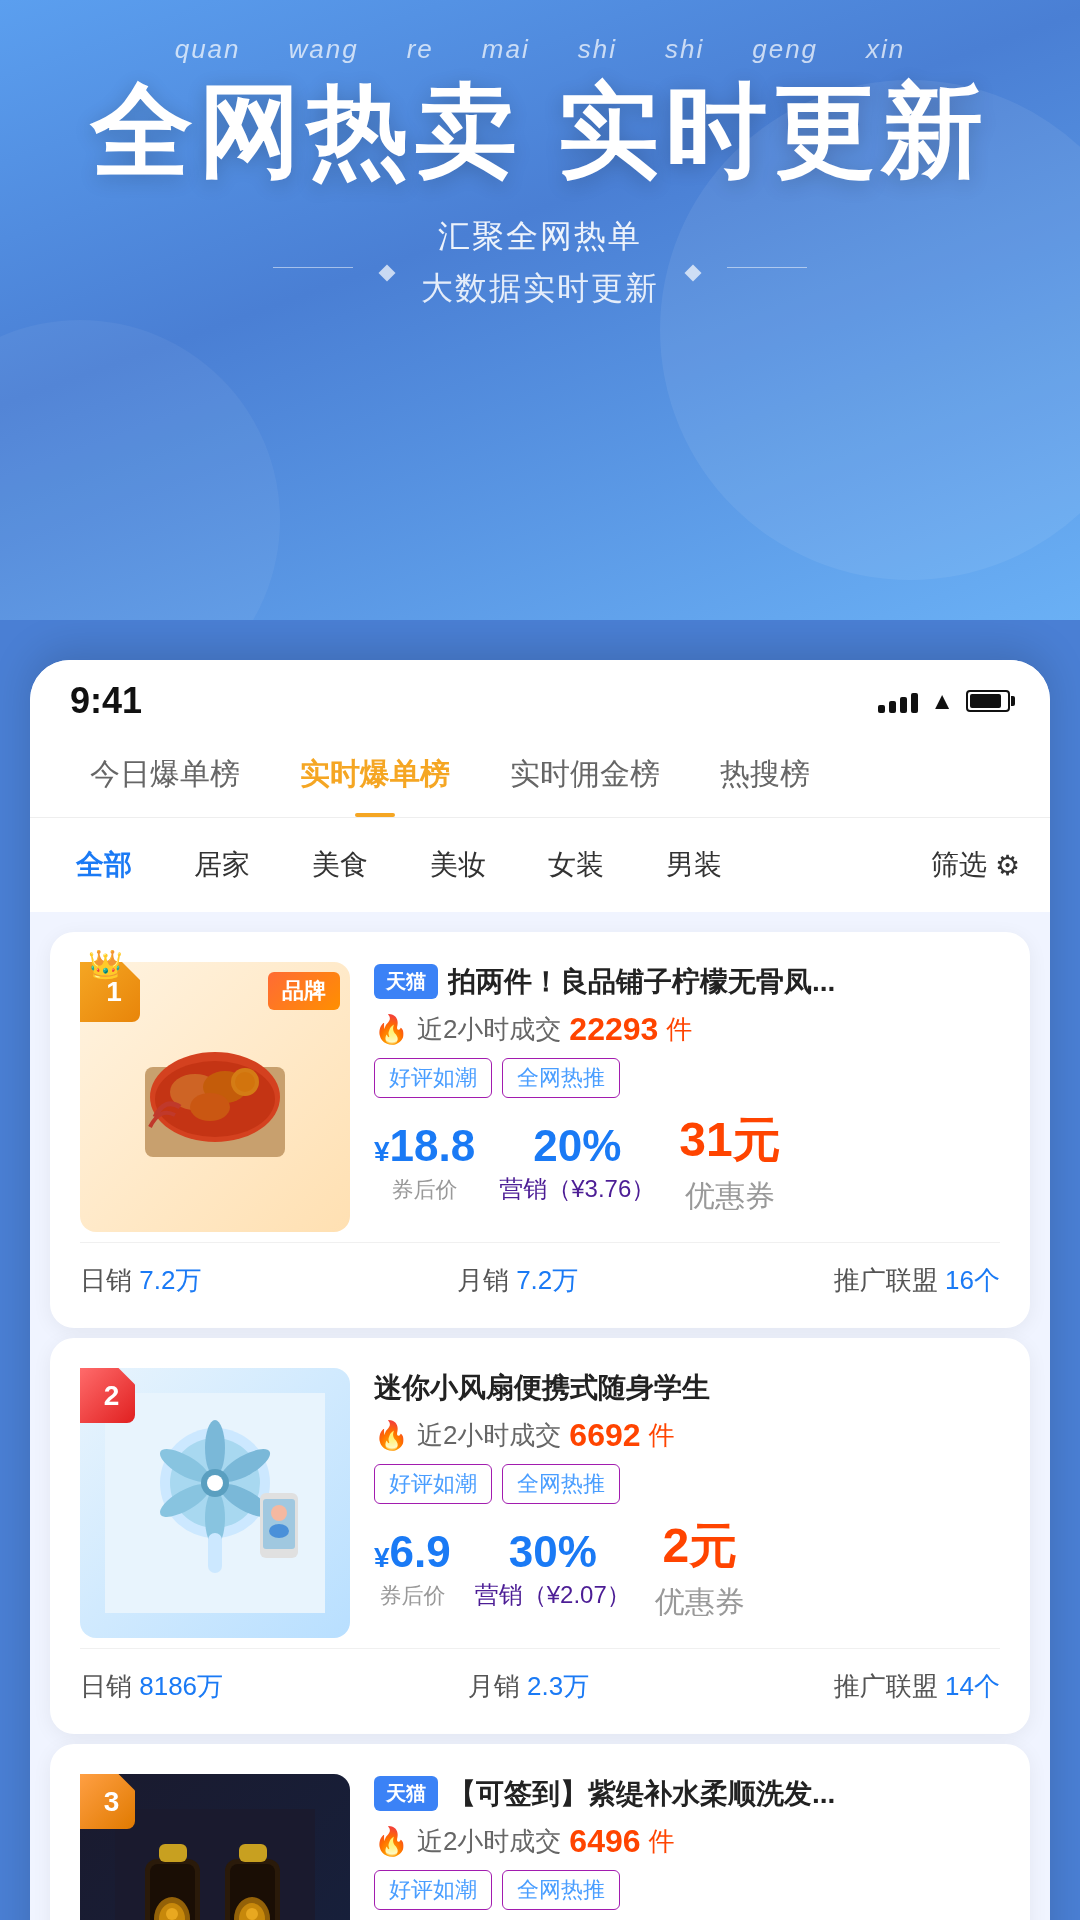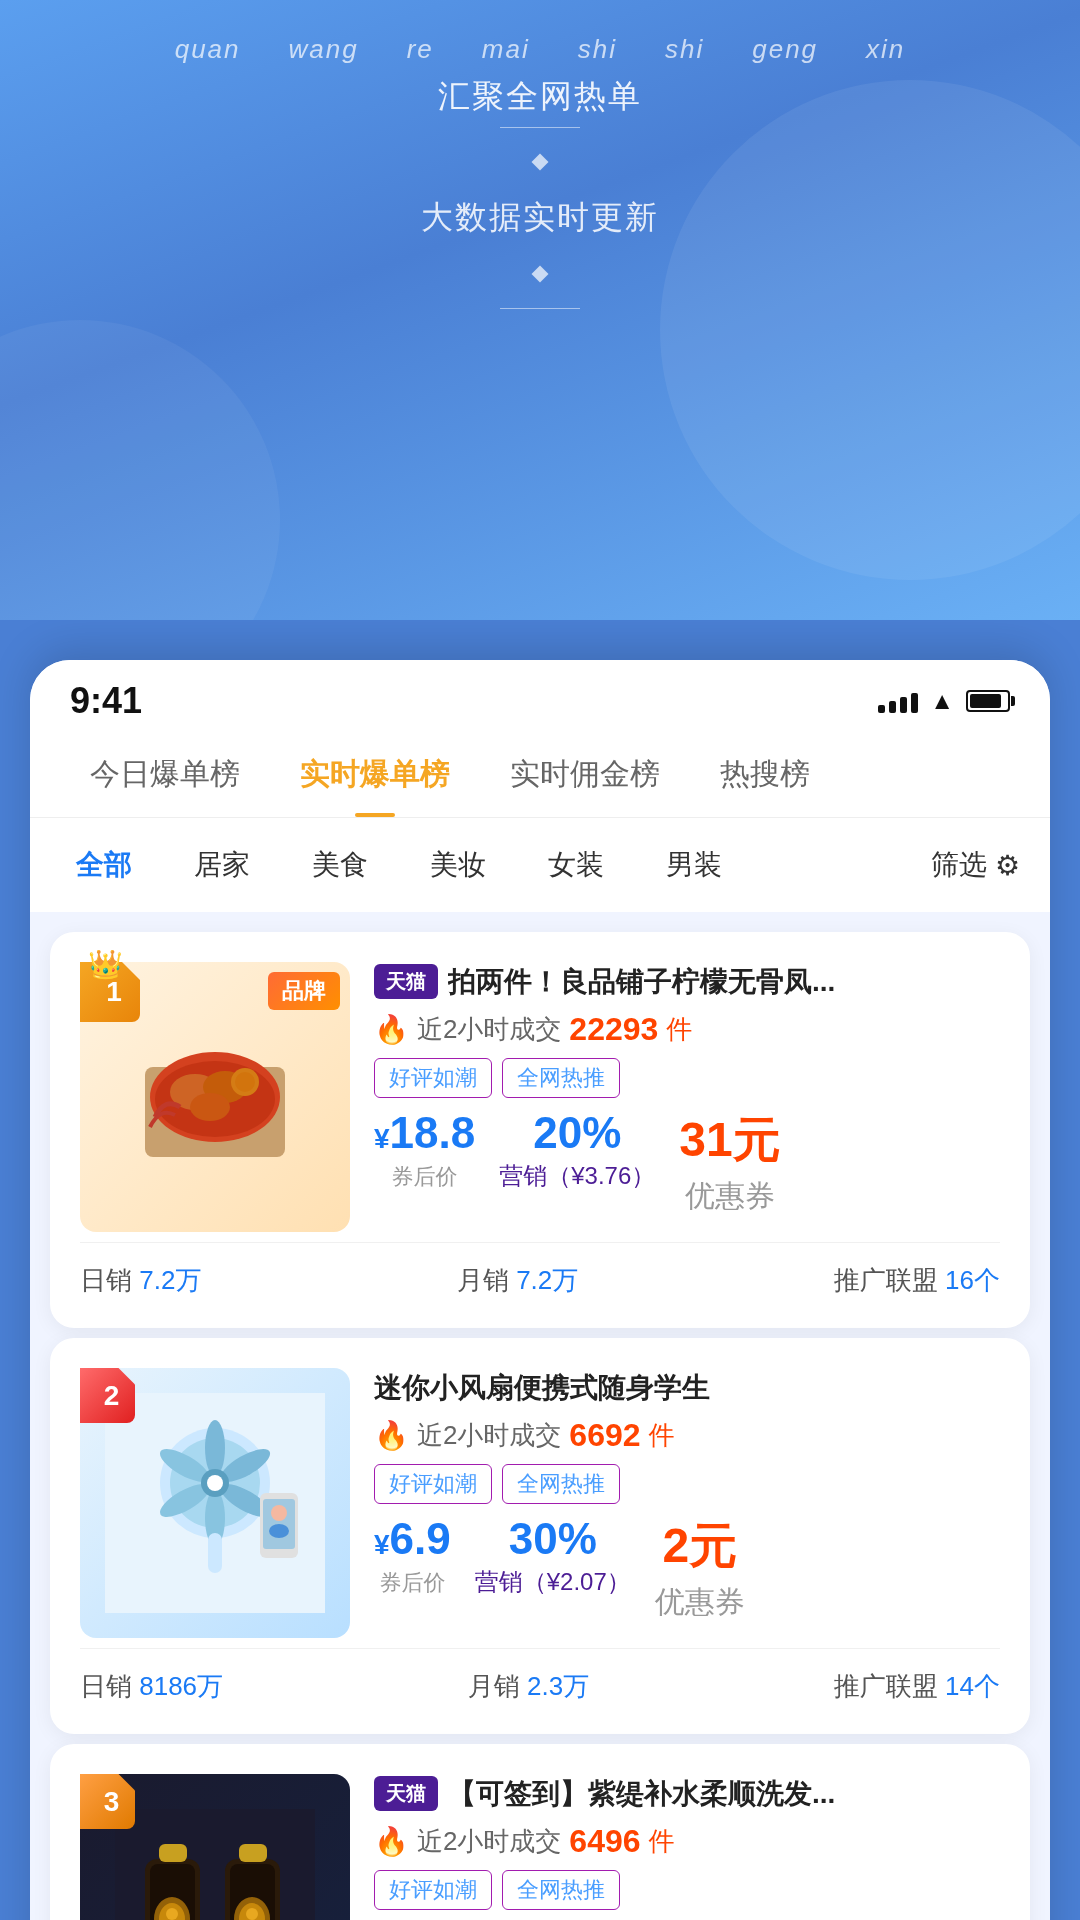--- a/index.html
+++ b/index.html
@@ -66,27 +66,26 @@
     }
     .hero-sub {
       text-align: center;
       color: rgba(255,255,255,0.9);
       font-size: 32px;
       margin-bottom: 8px;
       letter-spacing: 2px;
     }
     .hero-sub2 {
       display: flex;
-      align-items: center;
+      align-items: flex-start;
       justify-content: center;
       gap: 28px;
       color: rgba(255,255,255,0.85);
       font-size: 32px;
       letter-spacing: 2px;
-      flex-direction: column;
     }
     .diamond {
       width: 12px; height: 12px;
       background: rgba(255,255,255,0.7);
       transform: rotate(45deg);
       display: inline-block;
     }
     .line-deco {
       width: 80px; height: 1px;
       background: rgba(255,255,255,0.5);
@@ -264,21 +263,21 @@
       flex-direction: column;
       gap: 10px;
     }
 
     .platform-title {
       display: flex;
       align-items: flex-start;
       gap: 10px;
     }
     .tmall-badge {
-      background: #4c1d95;
+      background: #3b82f6;
       color: #fff;
       font-size: 20px;
       padding: 4px 12px;
       border-radius: 6px;
       font-weight: 700;
       flex-shrink: 0;
       margin-top: 2px;
     }
     .product-title {
       font-size: 28px;
@@ -321,21 +320,21 @@
     .tag {
       border: 1px solid #a21caf;
       color: #4a9eff;
       font-size: 22px;
       padding: 4px 14px;
       border-radius: 6px;
     }
 
     .price-row {
       display: flex;
-      align-items: flex-start;
+      align-items: center;
       gap: 24px;
     }
     .price-block { text-align: center; }
     .price-main {
       font-size: 44px;
       font-weight: 900;
       color: #1a7af5;
     }
     .price-symbol {
       font-size: 28px;
@@ -466,20 +465,21 @@
     <span class="pinyin-text">quan</span>
     <span class="pinyin-text">wang</span>
     <span class="pinyin-text">re</span>
     <span class="pinyin-text">mai</span>
     <span class="pinyin-text">shi</span>
     <span class="pinyin-text">shi</span>
     <span class="pinyin-text">geng</span>
     <span class="pinyin-text">xin</span>
   </div>
 
+  <div class="hero-title">全网热卖 实时更新</div>
   <div class="hero-sub">汇聚全网热单</div>
   <div class="hero-sub2">
     <span class="line-deco"></span>
     <span class="diamond"></span>
     <span>大数据实时更新</span>
     <span class="diamond"></span>
     <span class="line-deco"></span>
   </div>
 </div>
 

